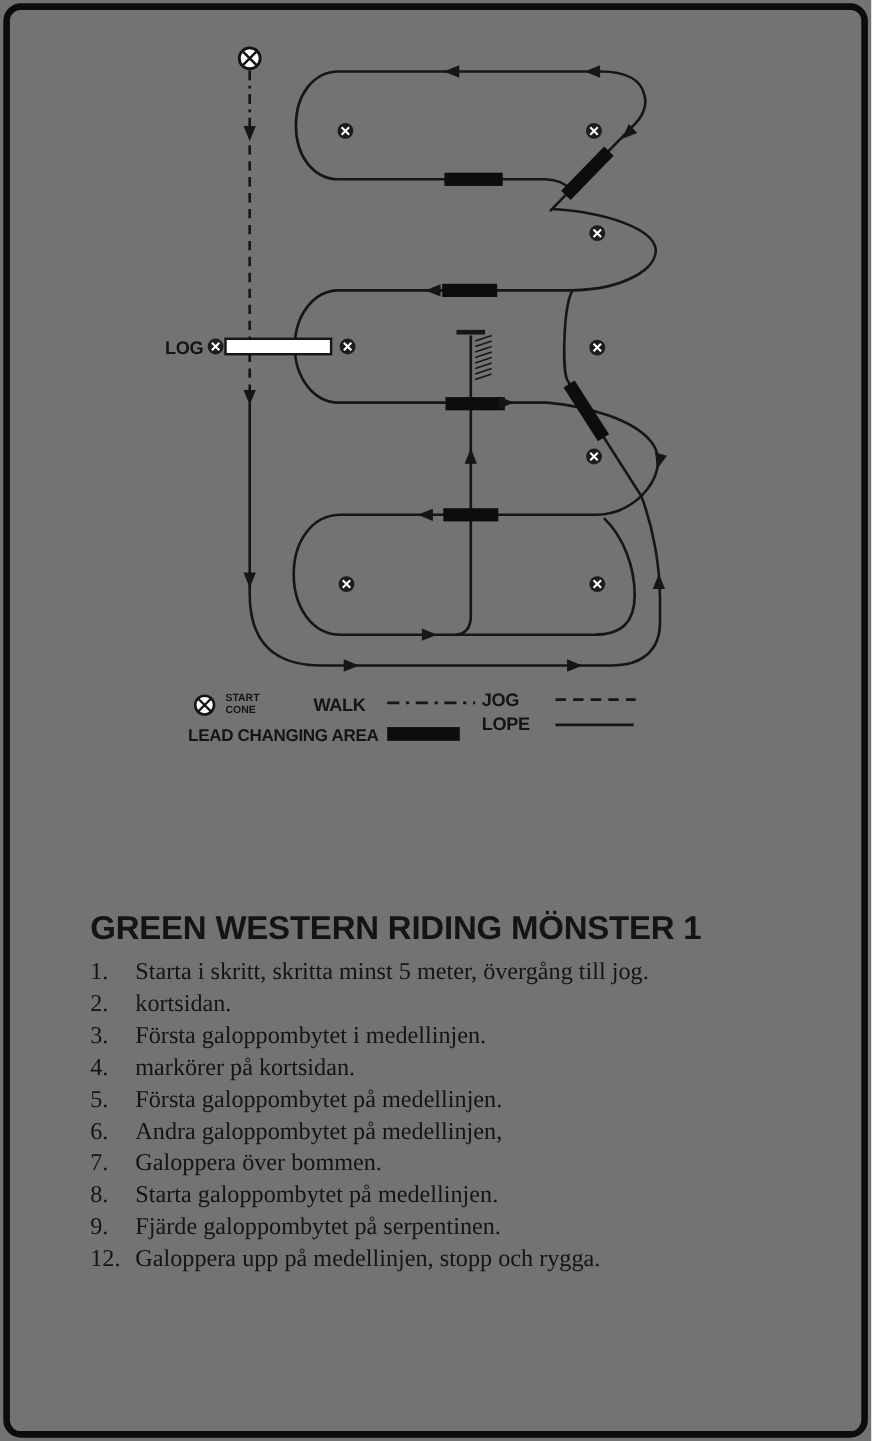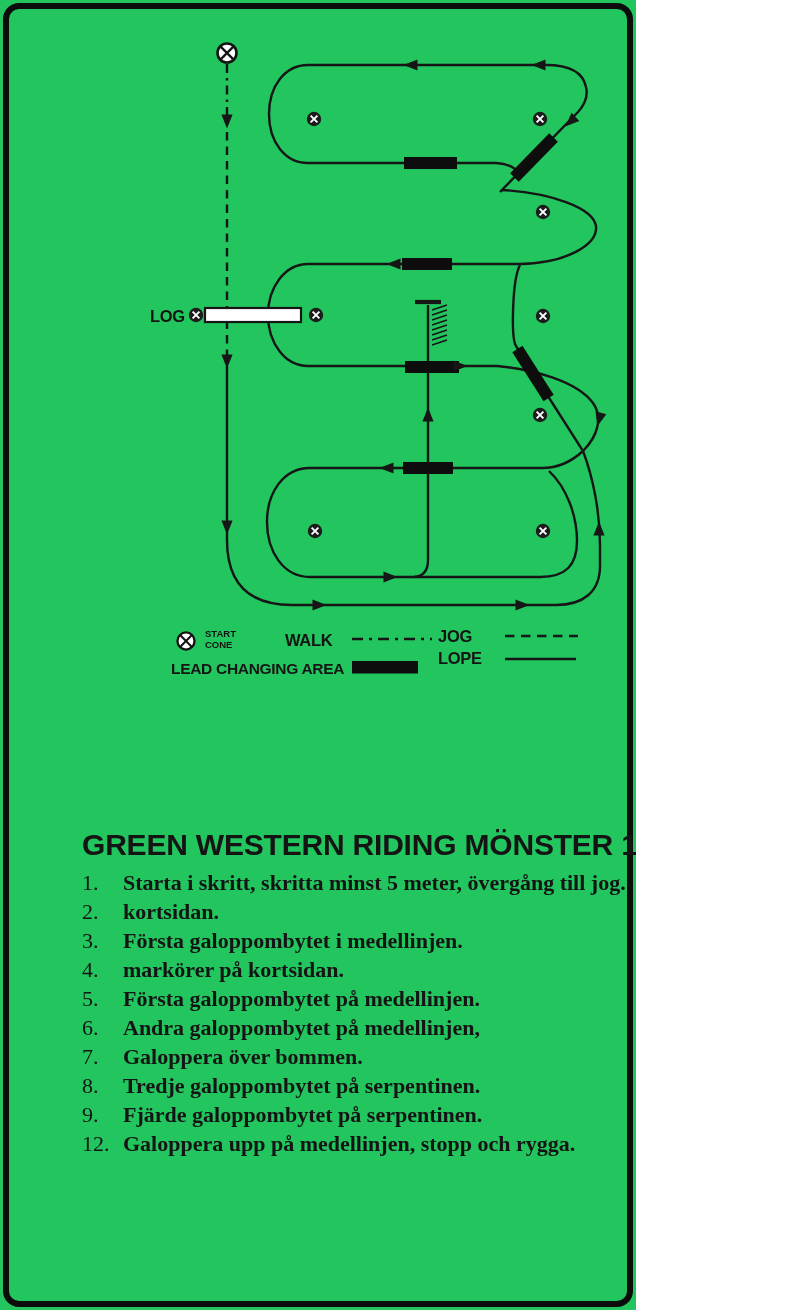--- a/index.html
+++ b/index.html
@@ -1,36 +1,36 @@
 <!DOCTYPE html>
 <html><head>
 <meta charset="utf-8">
 <style>
   html,body{margin:0;padding:0;background:#fff;}
-  .page{position:relative;width:636px;height:1310px;background:#22c55e;overflow:hidden;
+  .page{position:relative;width:792px;height:1310px;background:#737373;overflow:hidden;
         font-family:"Liberation Sans",sans-serif;}
   .frame{position:absolute;inset:3px;border:6px solid #0c0c0c;border-radius:16px;pointer-events:none;}
   .diagram-wrap{position:absolute;left:0;top:0;width:800px;height:700px;}
   svg{display:block;}
   .ink{stroke:#161616;fill:none;stroke-width:2.4;}
   .ink-thin{stroke:#161616;fill:none;stroke-width:1.6;}
   .bar{fill:#0d0d0d;stroke:none;}
   .ah{fill:#161616;stroke:none;}
   .lbl{font-family:"Liberation Sans",sans-serif;font-weight:bold;fill:#141414;letter-spacing:-0.3px;}
   .lbl-16{font-size:16.5px;}
   .lbl-9{font-size:9.5px;letter-spacing:0px;}
   .lbl-15{font-size:15.5px;}
   .content{position:absolute;left:82px;top:824px;width:648px;color:#141414;}
   .title{font-family:"Liberation Sans",sans-serif;font-weight:bold;font-size:30px;
          line-height:34px;margin:4px 0 6px 0;letter-spacing:-0.2px;}
   .list{font-family:"Liberation Serif",serif;font-size:22px;line-height:29px;}
   .row{display:flex;}
   .num{width:41px;flex:none;}
   .txt{flex:1;}
-  .line{display:block;font-weight:bold;}
+  .line{display:block;}
 </style>
 </head>
 <body>
 
 <div class="page">
   <div class="frame"></div>
 
   <div class="diagram-wrap">
     <svg viewBox="0 0 800 700" width="800" height="700" xmlns="http://www.w3.org/2000/svg">
       <defs>
@@ -178,21 +178,21 @@
       <div class="row">
         <span class="num">7.</span>
         <span class="txt">
           <span class="line">Galoppera över bommen.</span>
         </span>
       </div>
 
       <div class="row">
         <span class="num">8.</span>
         <span class="txt">
-          <span class="line">Tredje galoppombytet på serpentinen.</span>
+          <span class="line">Starta galoppombytet på medellinjen.</span>
         </span>
       </div>
 
       <div class="row">
         <span class="num">9.</span>
         <span class="txt">
           <span class="line">Fjärde galoppombytet på serpentinen.</span>
         </span>
       </div>
 

